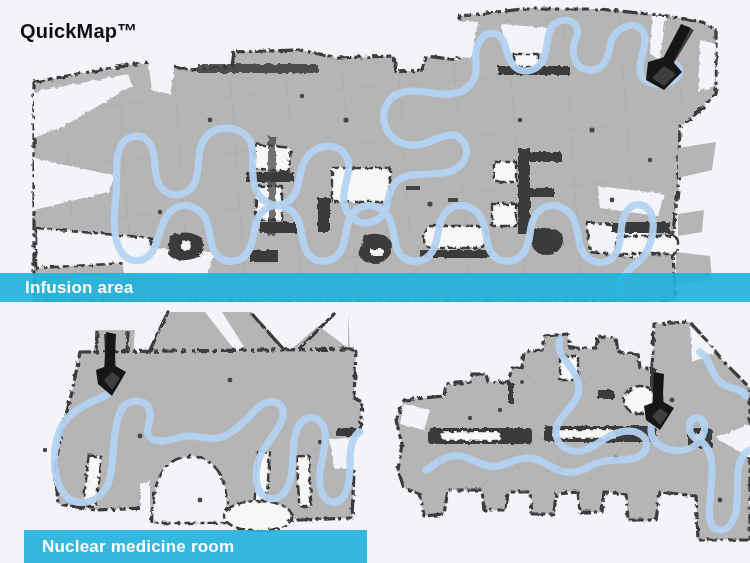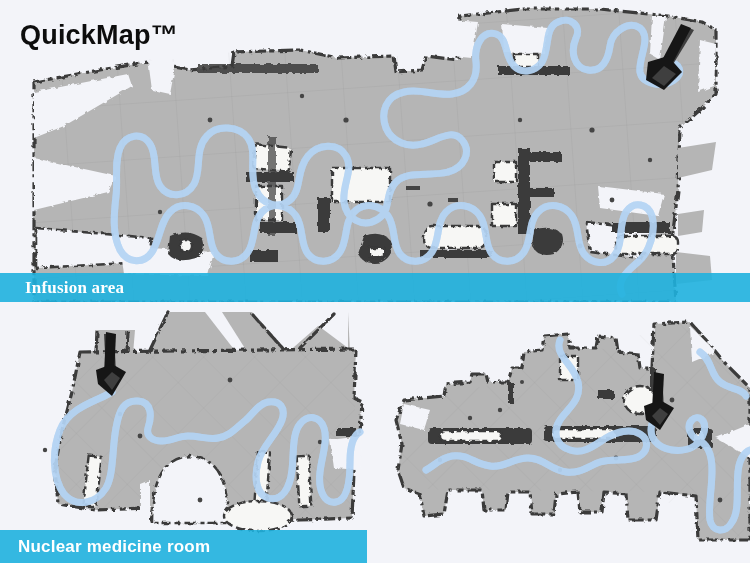--- a/index.html
+++ b/index.html
@@ -12,41 +12,41 @@
     --path-halo:#b3d3f3;
     --arrow:#161616;
     --title-color:#0d0d0d;
   }
   *{box-sizing:border-box;margin:0;padding:0;}
   html,body{width:750px;height:563px;overflow:hidden;}
   body{background:var(--background);font-family:"Liberation Sans","DejaVu Sans",sans-serif;position:relative;}
   .stage{position:absolute;inset:0;}
   .page-title{
     position:absolute;left:20px;top:20px;z-index:30;
-    font-size:27px;font-weight:800;letter-spacing:.2px;color:var(--title-color);
+    font-size:20px;font-weight:800;letter-spacing:.2px;color:var(--title-color);
   }
   .panel{position:absolute;overflow:hidden;}
   .panel svg{position:absolute;inset:0;display:block;}
-  .panel-top{left:0;top:0;width:750px;height:302px;font-family:Liberation Serif, serif;}
+  .panel-top{left:0;top:0;width:750px;height:302px;}
   .panel-bl{left:0;top:308px;width:367px;height:255px;}
   .panel-br{left:375px;top:308px;width:375px;height:255px;}
   .banner{
     position:absolute;left:0;right:0;bottom:0;z-index:20;
     display:flex;align-items:center;
   }
   .banner::before{
     content:"";position:absolute;inset:0;background:var(--banner);opacity:.90;
   }
   .banner-label{
     position:relative;z-index:2;color:var(--banner-text);
     font-size:17px;font-weight:700;letter-spacing:.2px;
   }
   .banner-top{height:29px;}
   .banner-top .banner-label{padding-left:25px;}
-  .banner-bottom{height:33px;}
+  .banner-bottom{height:33px;margin-left:24px;}
   .banner-bottom .banner-label{padding-left:18px;}
   .panel-br .banner-bottom .banner-label{padding-left:28px;}
   
   .floor{fill:var(--floor);}
   .wallstroke{fill:none;stroke:var(--wall);stroke-width:3.2;stroke-linejoin:round;stroke-linecap:round;
     stroke-dasharray:11 3 5 4 15 3 7 5 3 3;}
   .floorshape{fill:var(--floor);stroke:var(--wall);stroke-width:3.2;stroke-linejoin:round;
     stroke-dasharray:11 3 5 4 15 3 7 5 3 3;}
   .cutout{fill:var(--background);}
   .cutout-stroked{fill:var(--background);stroke:var(--wall);stroke-width:2.6;stroke-linejoin:round;

